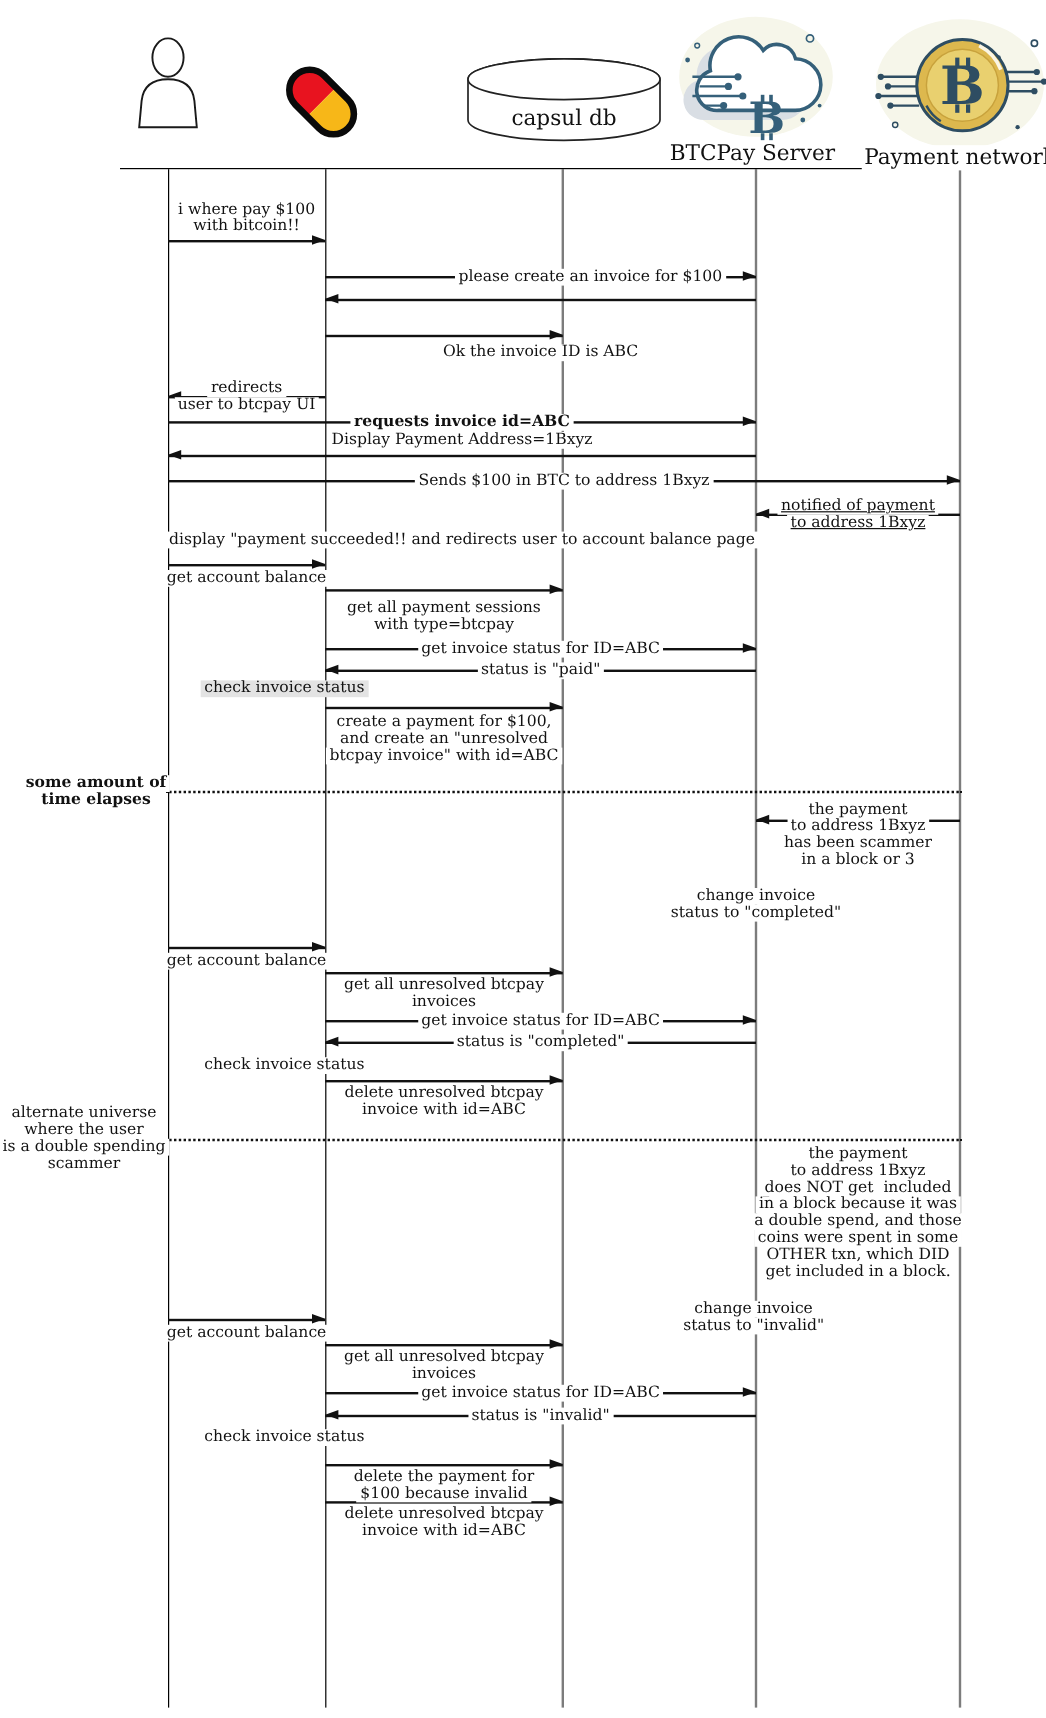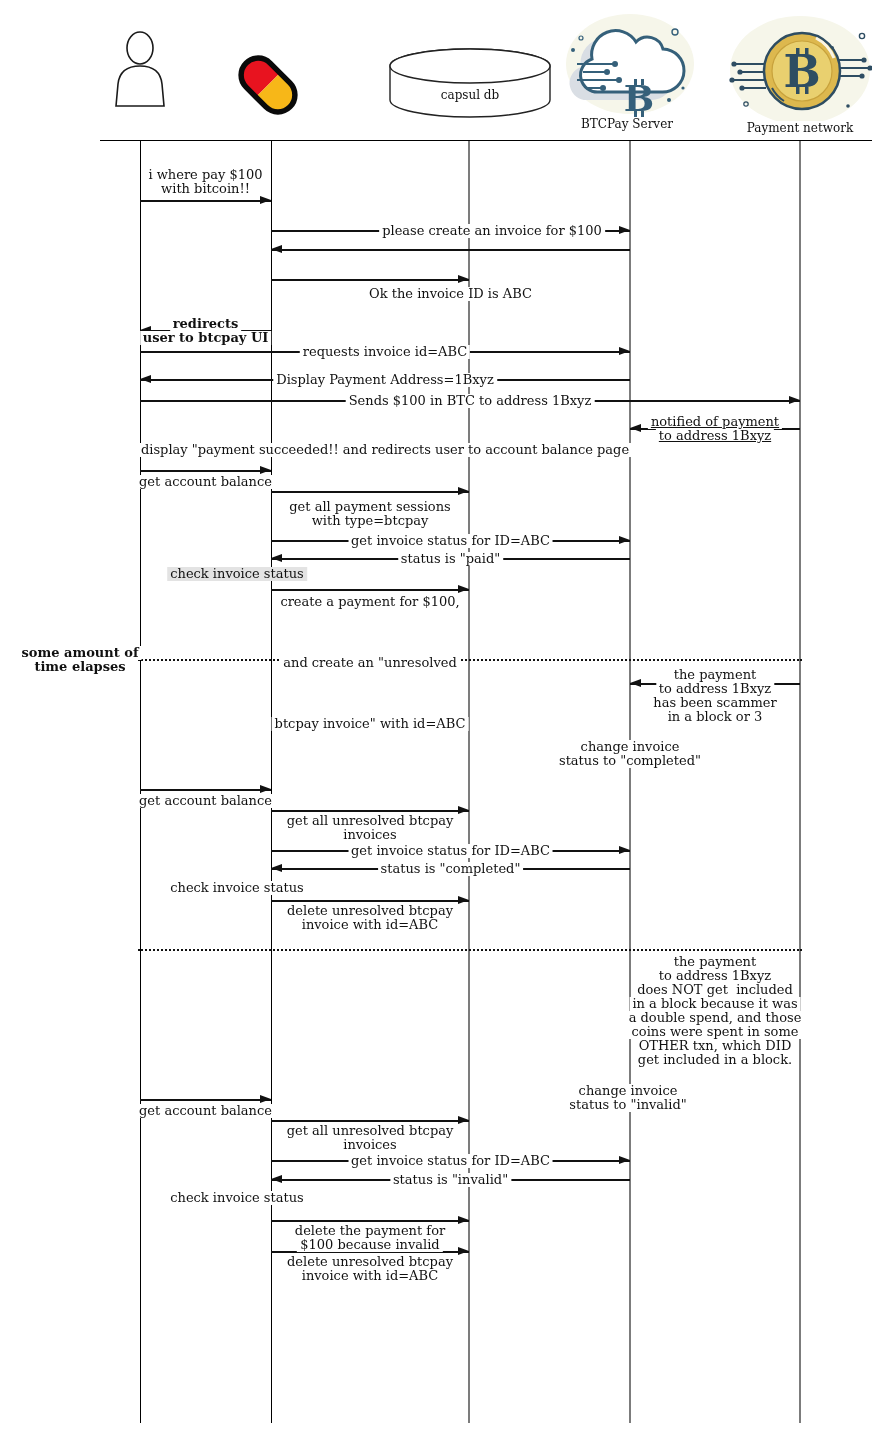--- a/index.html
+++ b/index.html
@@ -11,21 +11,21 @@
   .mline{position:absolute;height:1.2px;background:#111;z-index:2;}
   .ah-r,.ah-l{position:absolute;width:0;height:0;z-index:2;
       border-top:4.5px solid transparent;border-bottom:4.5px solid transparent;}
   .ah-r{border-left:11px solid #111;}
   .ah-l{border-right:11px solid #111;}
   .mlabel{position:absolute;transform:translateX(-50%);display:flex;flex-direction:column;
           align-items:center;z-index:3;}
   .mlabel span{background:#fff;padding:0 3px;line-height:14px;font-size:13px;white-space:pre;}
   .mlabel.hl span{background:#e3e3e3;}
   .divline{position:absolute;height:0;border-top:2.5px dotted #111;z-index:2;}
-  .actor-label{position:absolute;transform:translateX(-50%);font-size:12px;white-space:pre;
+  .actor-label{position:absolute;transform:translateX(-50%);font-size:18px;white-space:pre;
                z-index:3;background:#fff;padding:0 2px;}
   .icon{position:absolute;z-index:2;}
 </style>
 </head>
 <body>
 
 <div id="stage">
 
   <svg class="icon" style="left:108px;top:30px" width="64" height="80" viewBox="0 0 64 80">
     <ellipse cx="32" cy="18" rx="13" ry="16" fill="#fff" stroke="#1a1a1a" stroke-width="1.6"></ellipse>
@@ -132,32 +132,32 @@
     </div>
     <div class="mline" style="left: 271px; top: 249.4px; width: 359px;"></div>
     <div class="ah-l" style="left: 271px; top: 245px;"></div>
     <div class="mlabel " style="left: 450.5px; top: 243px; margin-top: 44px;">
       <span>Ok the invoice ID is ABC</span>
     </div>
     <div class="mline" style="left: 271px; top: 279.4px; width: 198px;"></div>
     <div class="ah-r" style="left: 458px; top: 275px;"></div>
     <div class="mline" style="left: 140px; top: 330.4px; width: 131px;"></div>
     <div class="ah-l" style="left: 140px; top: 326px;"></div>
-    <div class="mlabel " style="left: 205.5px; top: 317px; font-weight: bold;">
+    <div class="mlabel " style="left: 205.5px; top: 317px;">
       <span>redirects</span>
       <span>user to btcpay UI</span>
     </div>
     <div class="mline" style="left: 140px; top: 351.4px; width: 490px;"></div>
     <div class="ah-r" style="left: 619px; top: 347px;"></div>
-    <div class="mlabel " style="left: 385px; top: 345px;">
+    <div class="mlabel " style="left: 385px; top: 345px; font-weight: bold;">
       <span>requests invoice id=ABC</span>
     </div>
     <div class="mline" style="left: 140px; top: 379.4px; width: 490px;"></div>
     <div class="ah-l" style="left: 140px; top: 375px;"></div>
-    <div class="mlabel " style="left: 385px; top: 373px;">
+    <div class="mlabel " style="left: 385px; top: 360px;">
       <span>Display Payment Address=1Bxyz</span>
     </div>
     <div class="mline" style="left: 140px; top: 400.4px; width: 660px;"></div>
     <div class="ah-r" style="left: 789px; top: 396px;"></div>
     <div class="mlabel " style="left: 470px; top: 394px;">
       <span>Sends $100 in BTC to address 1Bxyz</span>
     </div>
     <div class="mline" style="left: 630px; top: 428.4px; width: 170px;"></div>
     <div class="ah-l" style="left: 630px; top: 424px;"></div>
     <div class="mlabel " style="left: 715px; top: 415px; text-decoration: underline;">
@@ -185,21 +185,21 @@
     <div class="mlabel " style="left: 450.5px; top: 534px;">
       <span>get invoice status for ID=ABC</span>
     </div>
     <div class="mline" style="left: 271px; top: 558.4px; width: 359px;"></div>
     <div class="ah-l" style="left: 271px; top: 554px;"></div>
     <div class="mlabel " style="left: 450.5px; top: 552px;">
       <span>status is "paid"</span>
     </div>
     <div class="mline" style="left: 271px; top: 589.4px; width: 198px;"></div>
     <div class="ah-r" style="left: 458px; top: 585px;"></div>
-    <div class="mlabel " style="left: 370px; top: 595px; gap: 47px;">
+    <div class="mlabel " style="left: 370px; top: 595px;">
       <span>create a payment for $100,</span>
       <span>and create an "unresolved</span>
       <span>btcpay invoice" with id=ABC</span>
     </div>
     <div class="mline" style="left: 630px; top: 683.4px; width: 170px;"></div>
     <div class="ah-l" style="left: 630px; top: 679px;"></div>
     <div class="mlabel " style="left: 715px; top: 668px;">
       <span>the payment</span>
       <span>to address 1Bxyz</span>
       <span>has been scammer</span>
@@ -293,13 +293,19 @@
     </div>
     <div class="mlabel " style="left: 237px; top: 1191px;">
       <span>check invoice status</span>
     </div>
     <div class="divline" style="left: 138px; top: 659px; width: 664px;"></div>
     <div class="mlabel " style="left: 80px; top: 646px; font-weight: bold;">
       <span>some amount of</span>
       <span>time elapses</span>
     </div>
     <div class="divline" style="left: 138px; top: 949px; width: 664px;"></div>
+    <div class="mlabel " style="left: 70px; top: 921px;">
+      <span>alternate universe</span>
+      <span>where the user</span>
+      <span>is a double spending</span>
+      <span>scammer</span>
+    </div>
   </div>
 
 </body></html>

